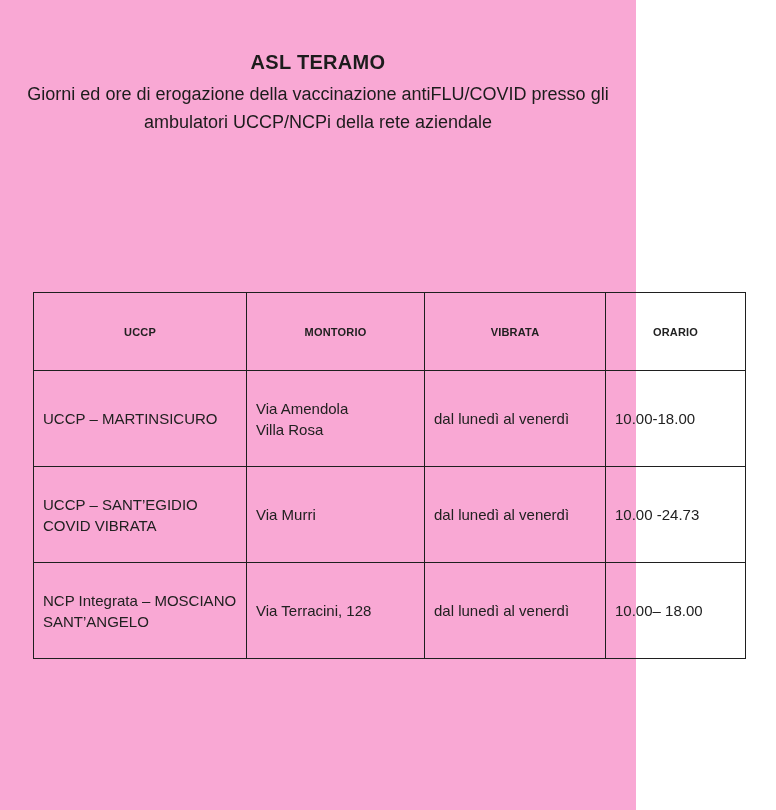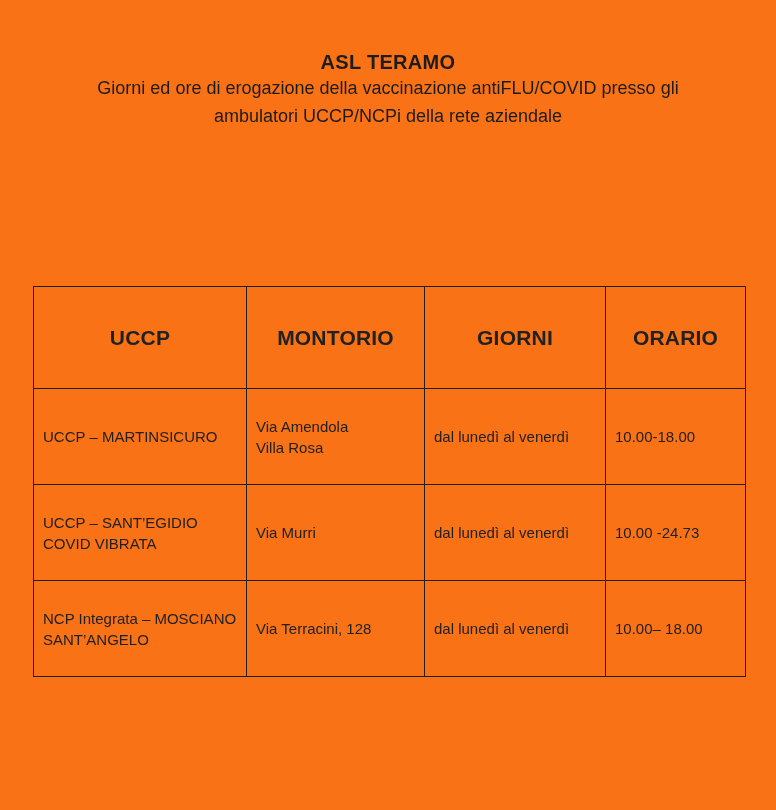--- a/index.html
+++ b/index.html
@@ -8,63 +8,64 @@
     background: #ffffff;
   }
   body {
     width: 776px;
     height: 810px;
     font-family: "Liberation Sans", sans-serif;
     color: #212121;
     overflow: hidden;
   }
   .page {
-    width: 776px;
+    width: 636px;
     height: 810px;
-    background: #f97316;
+    background: #f9a8d4;
     position: relative;
   }
   .doc-header {
     padding-top: 50px;
     text-align: center;
   }
   .doc-title {
     font-size: 20px;
     font-weight: 700;
     line-height: 24px;
     letter-spacing: 0.3px;
     color: #1c1c1c;
   }
   .doc-subtitle {
     font-size: 18px;
     font-weight: 400;
     line-height: 28px;
+    margin-top: 6px;
     white-space: pre-line;
     color: #1c1c1c;
   }
   table.schedule {
     border-collapse: collapse;
     table-layout: fixed;
     width: 712px;
     margin: 156px 0 0 33px;
   }
   table.schedule th,
   table.schedule td {
     border: 1px solid #1f1f1f;
     font-size: 15px;
     vertical-align: middle;
     overflow: hidden;
   }
   table.schedule th {
     height: 77px;
     font-weight: 700;
-    font-size: 21px;
+    font-size: 11px;
     text-align: center;
     letter-spacing: 0.2px;
-    padding: 12px 4px;
+    padding: 0 4px;
   }
   table.schedule td {
     height: 83px;
     padding: 6px 8px 6px 9px;
     line-height: 21px;
     text-align: left;
   }
   td.cell-uccp {
     text-align: justify;
     padding-right: 6px;
@@ -94,21 +95,21 @@
     <colgroup>
       <col style="width:213px">
       <col style="width:178px">
       <col style="width:181px">
       <col style="width:140px">
     </colgroup>
     <thead>
       <tr>
         <th>UCCP</th>
         <th>MONTORIO</th>
-        <th>GIORNI</th>
+        <th>VIBRATA</th>
         <th>ORARIO</th>
       </tr>
     </thead>
     <tbody>
       <tr>
         <td class="cell-uccp">UCCP – MARTINSICURO</td>
         <td class="cell-indirizzo">Via Amendola
 Villa Rosa</td>
         <td class="cell-giorni">dal lunedì al venerdì</td>
         <td class="cell-orario">10.00-18.00</td>

